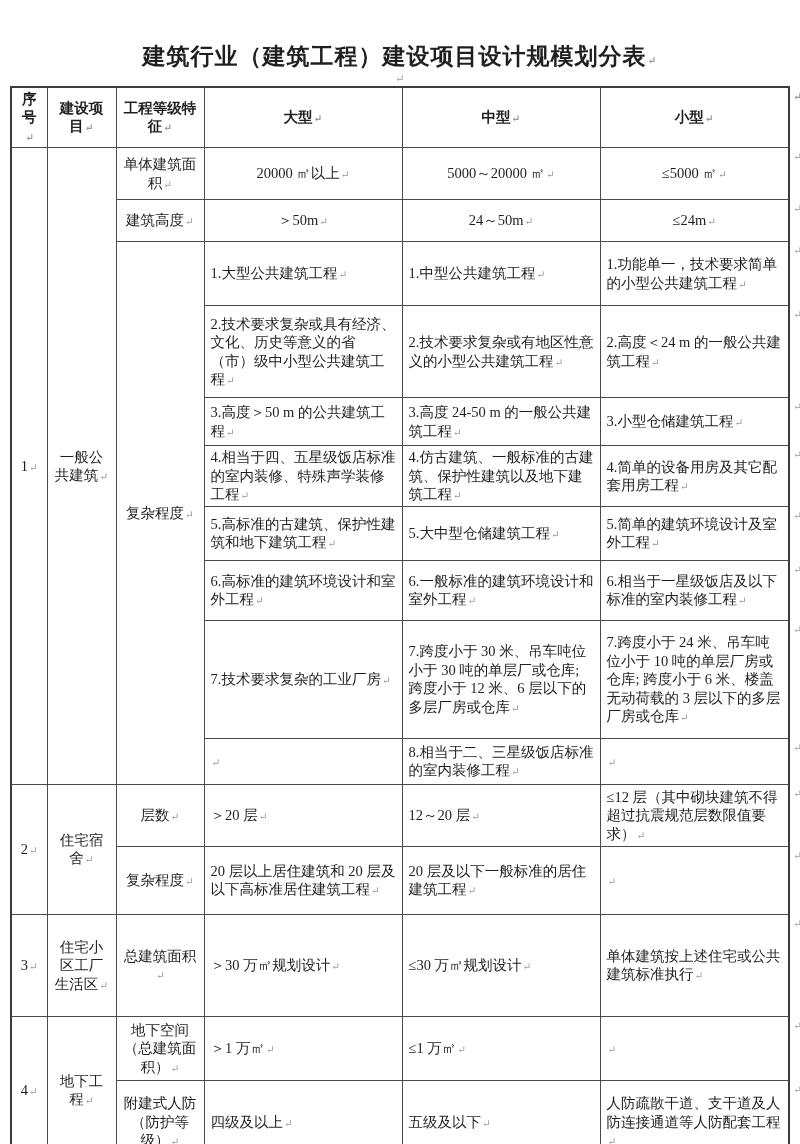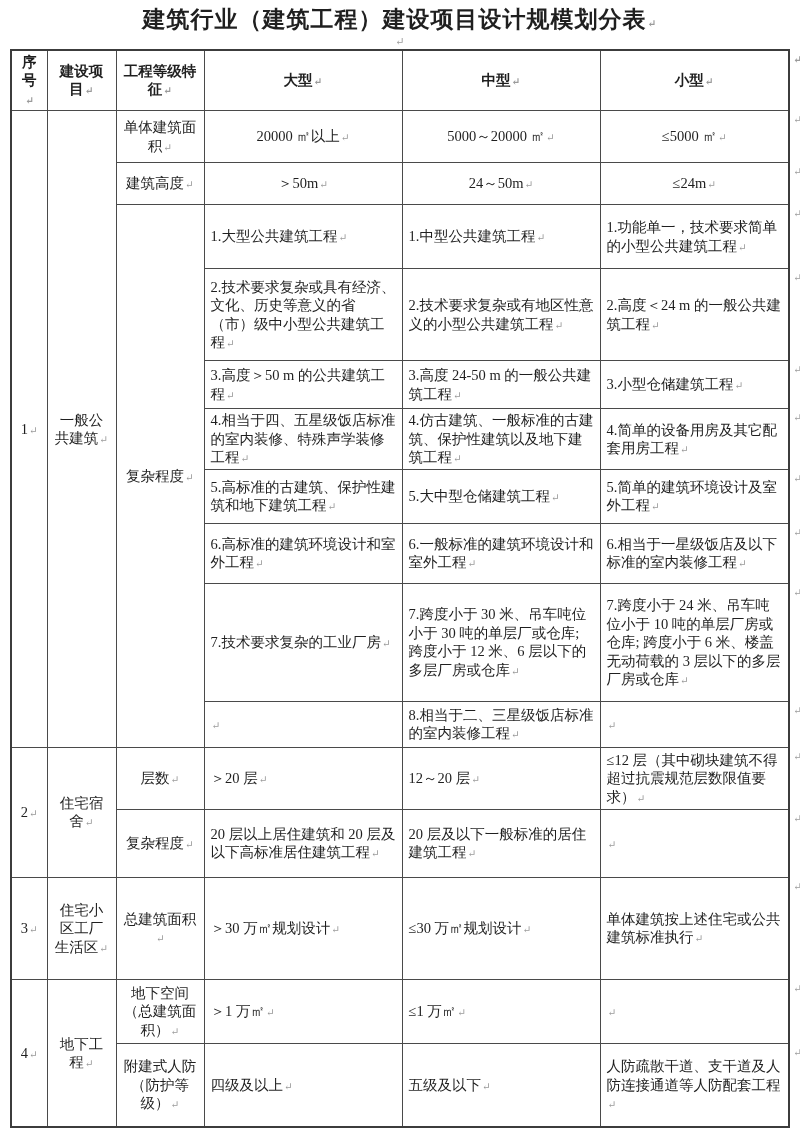--- a/index.html
+++ b/index.html
@@ -9,20 +9,21 @@
     color:#1f1f1f;
   }
   .page{width:800px;}
   .doc-title{
     text-align:center;
     font-size:23px;
     font-weight:bold;
     letter-spacing:1px;
     padding-top:6px;
     line-height:1.2;
+    margin-top:37px;
   }
   .free-mark{
     text-align:center;
     font-size:11px;
     color:#9a9a9a;
     height:15px;
     line-height:15px;
   }
   table.main{
     border-collapse:collapse;

